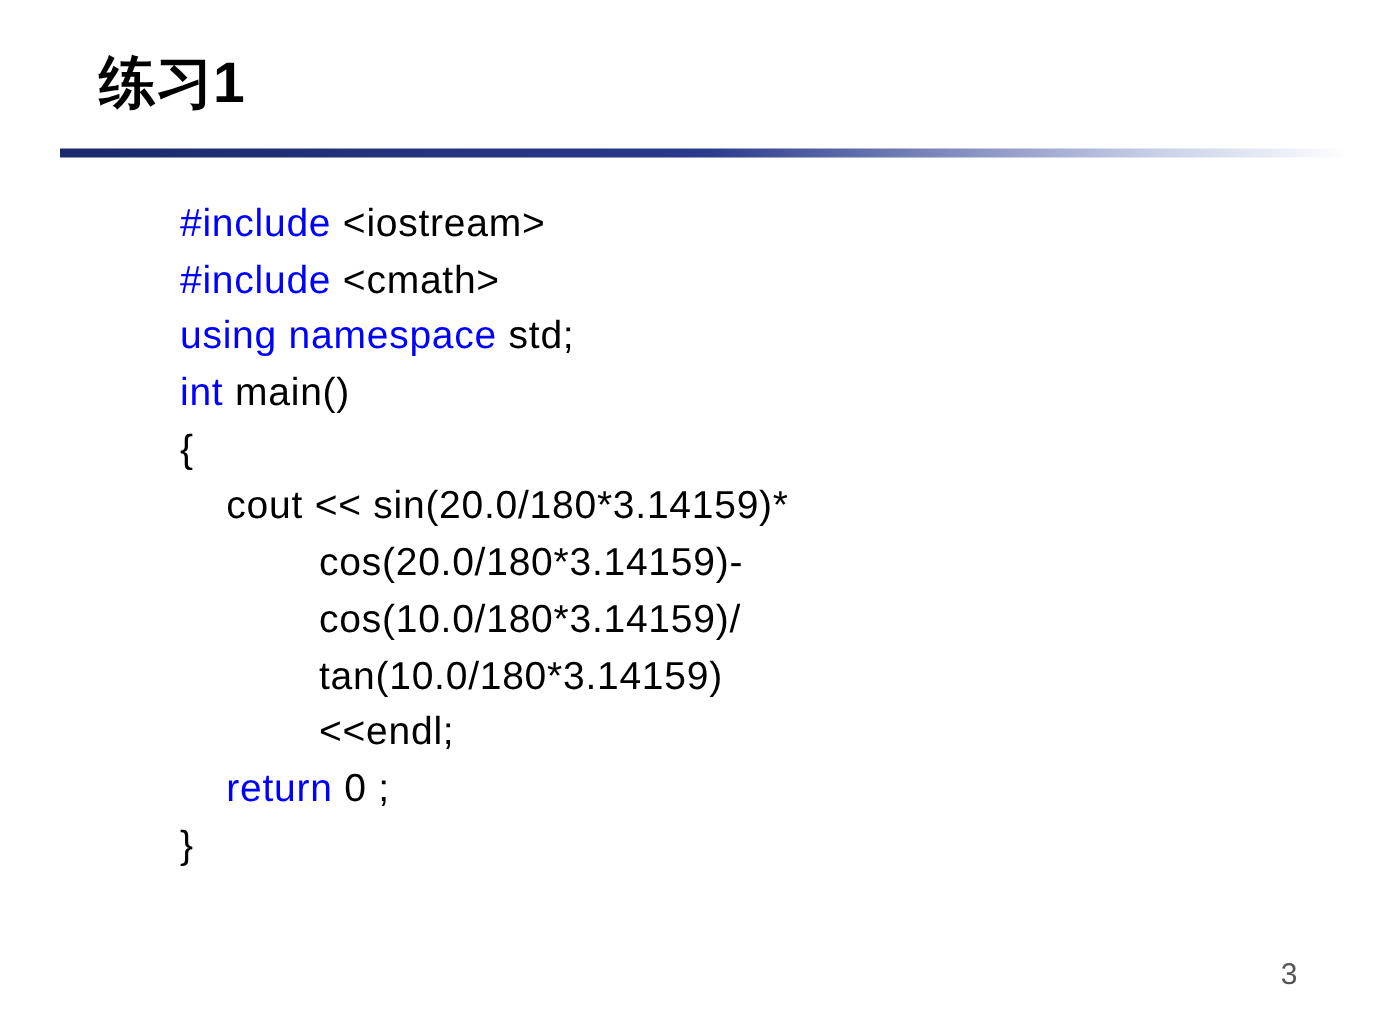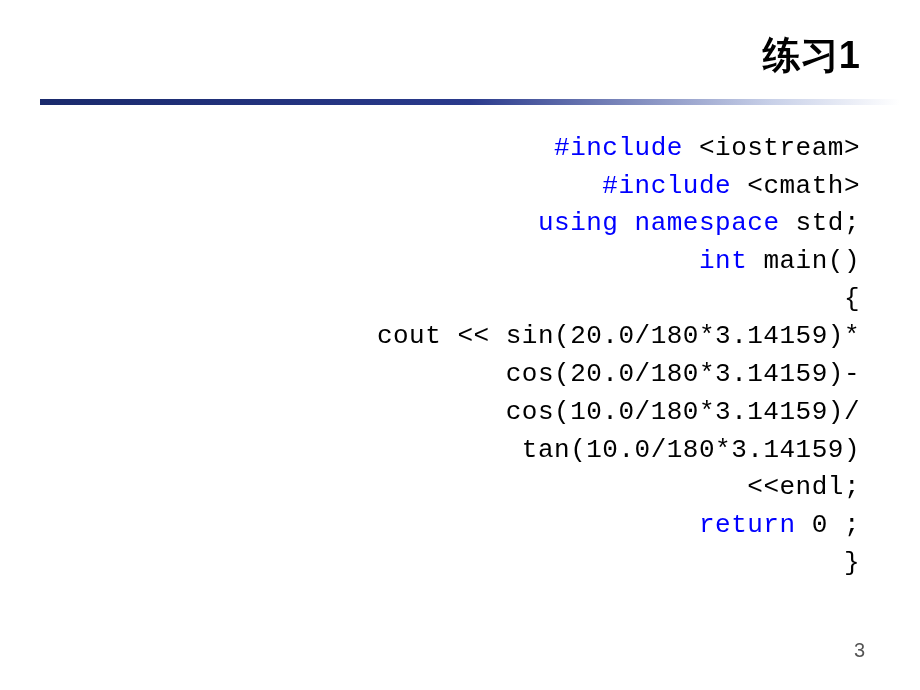--- a/index.html
+++ b/index.html
@@ -1,19 +1,18 @@
 <!DOCTYPE html>
 <html><head>
   <meta charset="utf-8">
   <style>
     * {
       margin: 0;
       padding: 0;
       box-sizing: border-box;
-      text-align: right;
     }
     body {
       width: 920px;
       height: 690px;
       background: #ffffff;
       font-family: "SimSun", "宋体", serif;
       position: relative;
       overflow: hidden;
     }
     .slide {
@@ -31,21 +30,21 @@
       margin-left: 6px;
     }
     .divider {
       height: 6px;
       background: linear-gradient(to right, #1a2a6c 0%, #2a3a8c 50%, #c8d0e8 85%, #ffffff 100%);
       margin-bottom: 25px;
       width: 860px;
       margin-left: -20px;
     }
     .code-block {
-      font-family: Liberation Mono, monospace;
+      font-family: Liberation Sans, sans-serif;
       font-size: 26px;
       line-height: 1.45;
       margin-left: 60px;
       white-space: pre;
       letter-spacing: 0.5px;
     }
     .blue {
       color: #0000ff;
     }
     .black {

